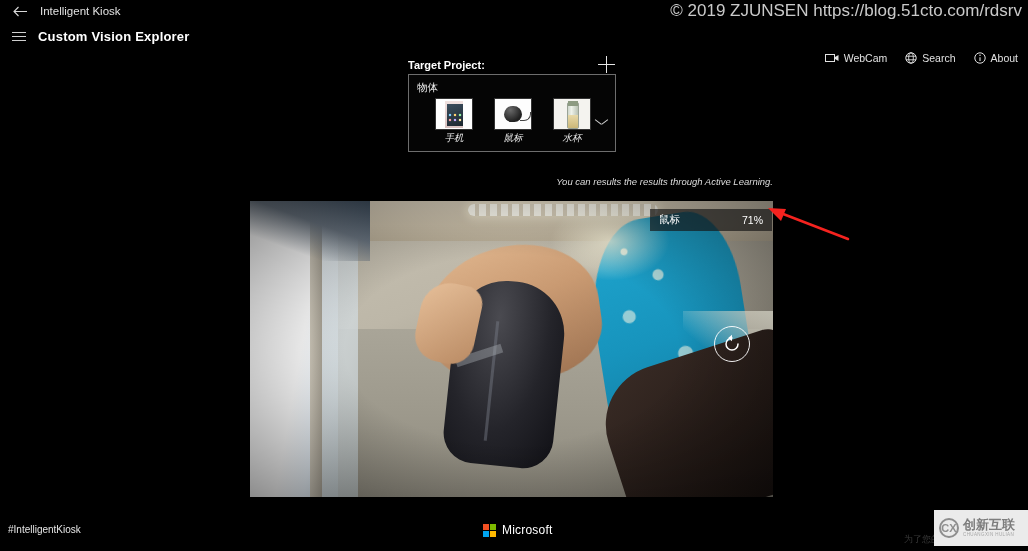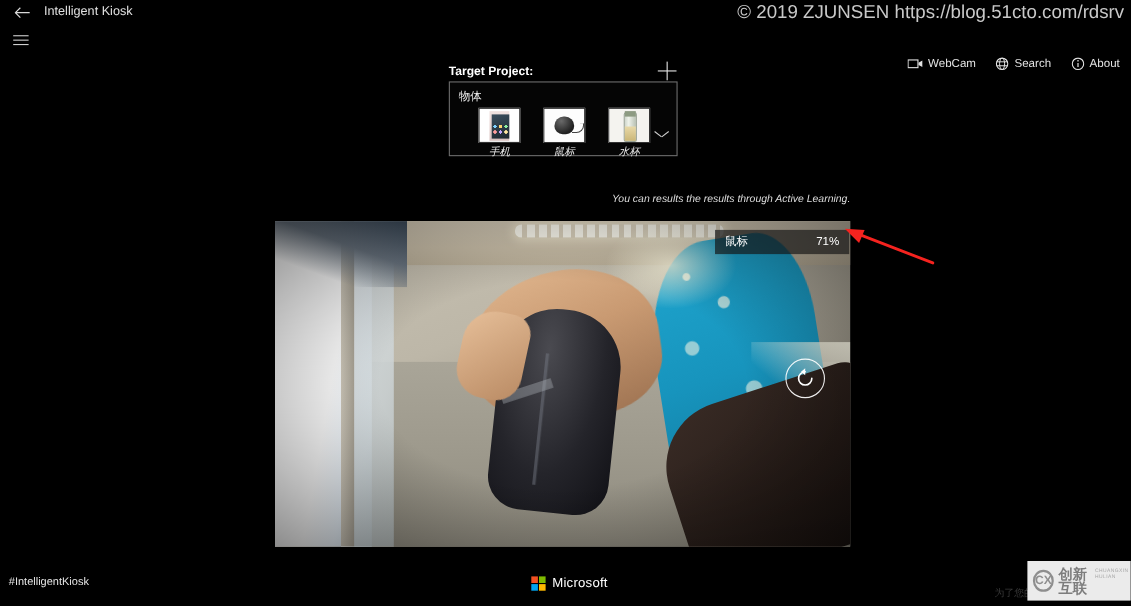--- a/index.html
+++ b/index.html
@@ -56,21 +56,21 @@
     width: 18px; height: 18px; position: relative; margin-bottom: -3px;
   }
   .plus-btn::before, .plus-btn::after {
     content: ""; position: absolute; background: #e6e6e6;
   }
   .plus-btn::before { left: 0; top: 8px; width: 17px; height: 1.4px; }
   .plus-btn::after { top: 0; left: 8px; height: 17px; width: 1.4px; }
 
   .project-box {
     border: 1px solid #6d6d6d; background: #050505;
-    padding: 6px 8px 8px 8px; height: 68px; position: relative;
+    padding: 6px 8px 8px 8px; height: 78px; position: relative;
   }
   .project-name { font-size: 10.5px; color: #f0f0f0; margin-bottom: 3px; }
   .tag-row { display: flex; align-items: flex-start; gap: 21px; padding-left: 18px; font-style: italic; }
   .tag { width: 38px; text-align: center; }
   .thumb {
     width: 38px; height: 32px; border: 1px solid #333;
     overflow: hidden; position: relative; background: #fff;
   }
   .tag-name { font-size: 9.5px; color: #ededed; margin-top: 2px; }
   .chevron {
@@ -272,21 +272,21 @@
   .wm-box {
     position: absolute; right: 0px; bottom: 5px; width: 94px; height: 36px;
     background: #ebebeb; display: flex; align-items: center;
     gap: 4px; padding-left: 5px;
   }
   .wm-mark {
     width: 20px; height: 20px; border-radius: 50%;
     border: 2px solid #8e8e8e; display: flex; align-items: center;
     justify-content: center; font-size: 11px; font-weight: bold; color: #8e8e8e;
   }
-  .wm-text { display: flex; line-height: 1; }
+  .wm-text { display: flex; flex-direction: column; line-height: 1; }
   .wm-cn { font-size: 13px; font-weight: bold; color: #7d7d7d; }
   .wm-en { font-size: 4.5px; color: #a6a6a6; letter-spacing: .4px; margin-top: 2px; }
 </style>
 </head>
 <body>
 
 <div class="app">
 
   <div class="titlebar">
     <div class="back-btn">
@@ -296,20 +296,21 @@
     </div>
     <div class="app-name">Intelligent Kiosk</div>
   </div>
 
   <div class="commandbar">
     <div class="hamburger">
       <i></i>
         <i></i>
         <i></i>
     </div>
+    <div class="page-title">Custom Vision Explorer</div>
 
     <div class="cmd-right">
       <div class="cmd-item">
         <svg width="14" height="10" viewBox="0 0 14 10">
           <rect x="0.5" y="1.5" width="9" height="7" fill="none" stroke="#e2e2e2" stroke-width="1"></rect>
           <path d="M10 4 L13.5 2 L13.5 8 L10 6 Z" fill="#e2e2e2"></path>
         </svg>
         <span>WebCam</span>
       </div>
       <div class="cmd-item">

